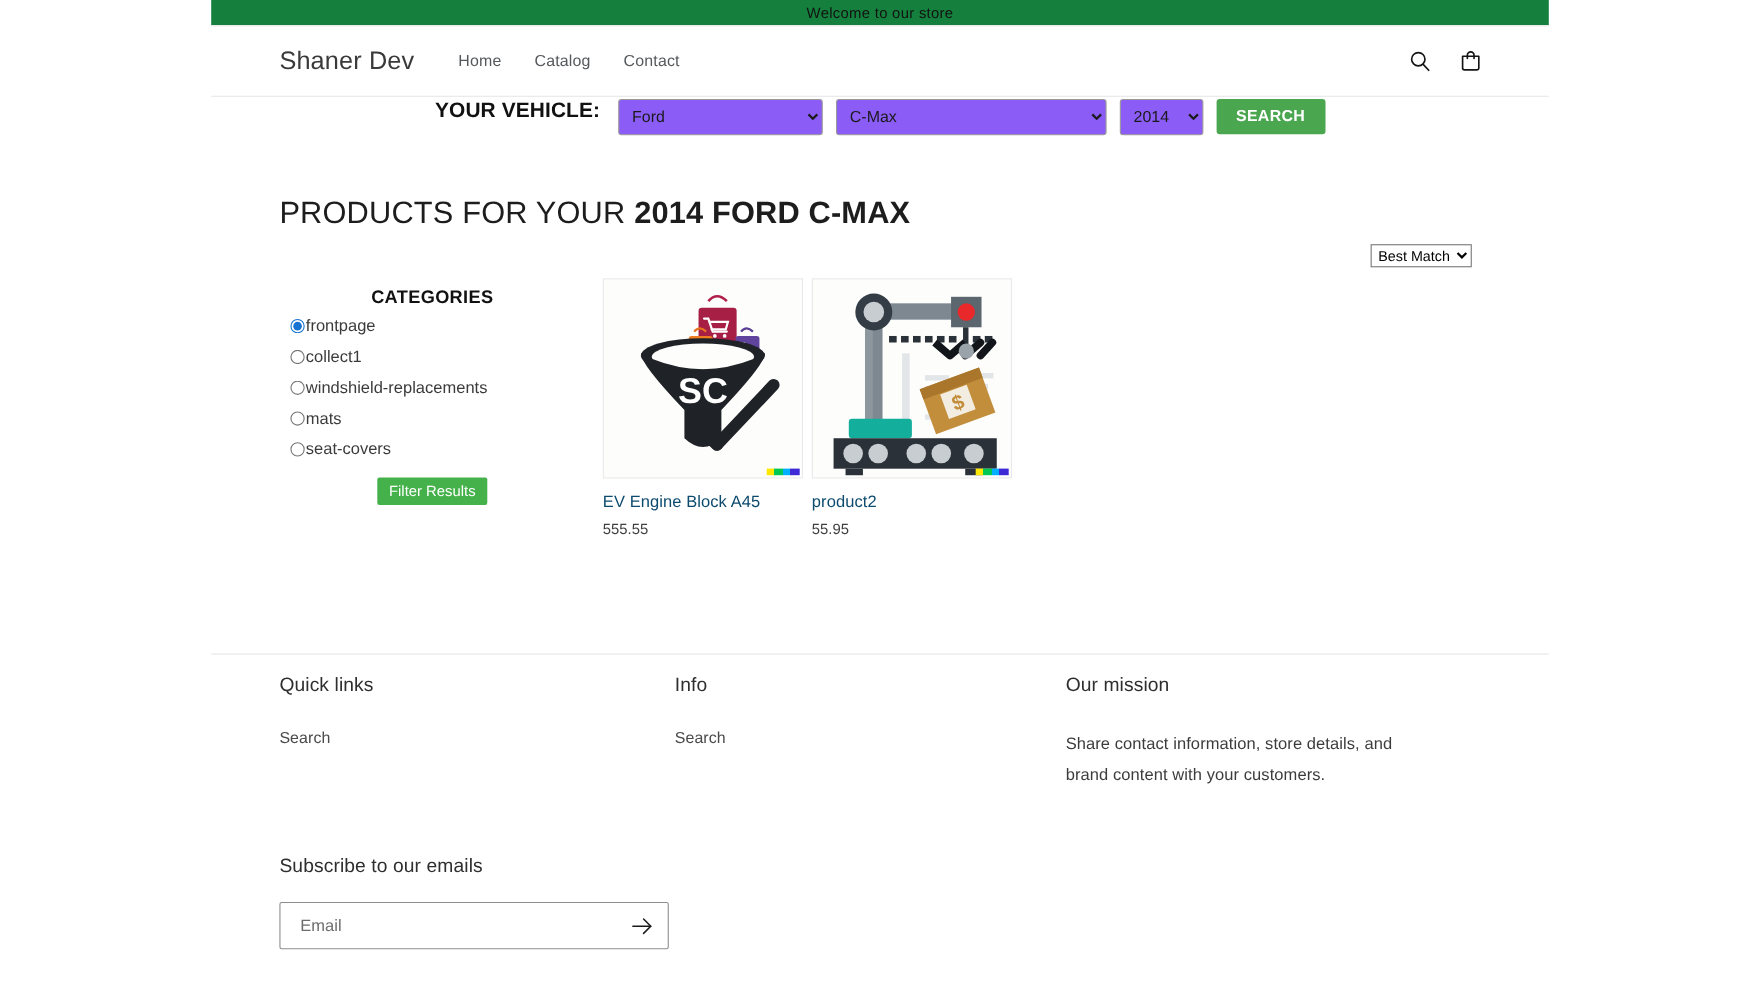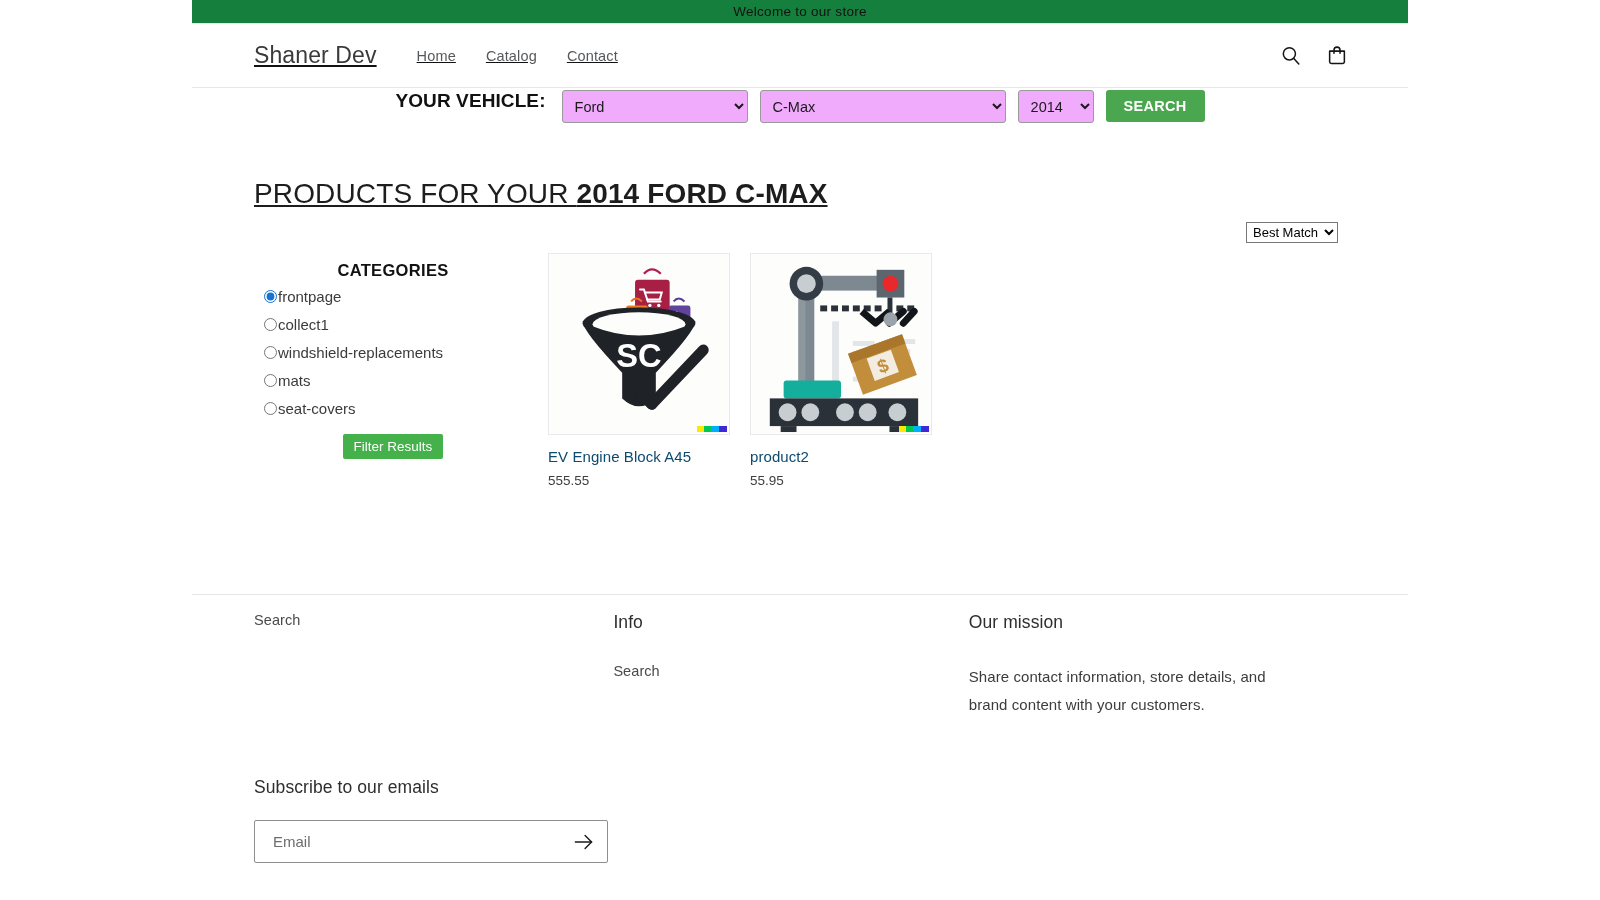--- a/index.html
+++ b/index.html
@@ -79,21 +79,21 @@
     letter-spacing: .005em;
     color: #111;
     margin-right: 4px;
     white-space: nowrap;
   }
   select.vsel {
     height: 33px;
     font-family: "Liberation Sans", sans-serif;
     font-size: 14.5px;
     color: #1a1a1a;
-    background: #f0abfc;
+    background: #8b5cf6;
     border: 1px solid #9a9a9a;
     border-radius: 3px;
     padding: 0 8px;
   }
   select.make { width: 186px; }
   select.model { width: 246px; }
   select.year { width: 76px; }
   .search-btn {
     height: 32px;
     padding: 0 18px;
@@ -108,21 +108,20 @@
     cursor: pointer;
   }
 
   
   .results-title {
     padding: 22px 62px 0 62px;
     font-size: 28px;
     font-weight: 300;
     color: #1d1d1d;
     letter-spacing: .005em;
-    text-decoration: underline;
   }
   .results-title b { font-weight: 700; }
 
   
   .sort-row {
     display: flex; justify-content: flex-end;
     padding: 12px 70px 0 0;
   }
   select.sort-select {
     font-family: "Liberation Sans", sans-serif;
@@ -169,21 +168,21 @@
     border: none;
     font-family: "Liberation Sans", sans-serif;
     font-size: 13.5px;
     padding: 5px 11px;
     border-radius: 2px;
     cursor: pointer;
   }
 
   .grid {
     display: flex;
-    gap: 20px;
+    gap: 8px;
     padding-left: 16px;
     padding-top: 4px;
   }
   .card { width: 182px; }
   .card-img {
     width: 182px; height: 182px;
     border: 1px solid #e9e9e9;
     background: #fdfdfc;
     position: relative;
     overflow: hidden;
@@ -281,21 +280,21 @@
 <body>
 
 <div class="page">
 
   <div class="container" style="top:0;">
     <div class="announce">
       <span>Welcome to our store</span>
     </div>
   </div>
 
-  <div class="container" style="top:23px;text-decoration:underline;">
+  <div class="container" style="top:23px;">
     <div class="header">
       <a class="brand" href="#">Shaner Dev</a>
       <nav class="nav">
         <a href="#">Home</a>
         <a href="#">Catalog</a>
         <a href="#">Contact</a>
       </nav>
       <div class="header-icons">
         <span class="ico" title="Search">
           <svg viewBox="0 0 24 24" fill="none" stroke="#151515" stroke-width="1.4">
@@ -483,20 +482,21 @@
         </div>
 
       </div>
     </div>
   </div>
 
   <div class="footer-sep"></div>
   <div class="footer">
     <div class="footer-cols">
       <div class="fcol-1">
+        <div class="f-head">Quick links</div>
         <a class="f-link" href="#">Search</a>
       </div>
       <div class="fcol-2">
         <div class="f-head">Info</div>
         <a class="f-link" href="#">Search</a>
       </div>
       <div class="fcol-3">
         <div class="f-head">Our mission</div>
         <div class="f-text">Share contact information, store details, and brand content with your customers.</div>
       </div>

